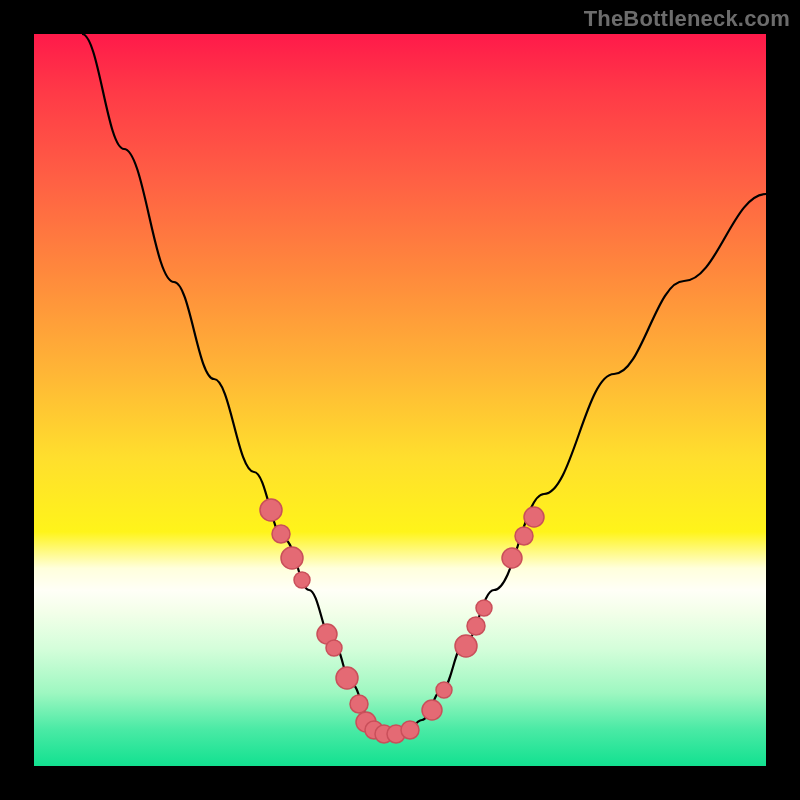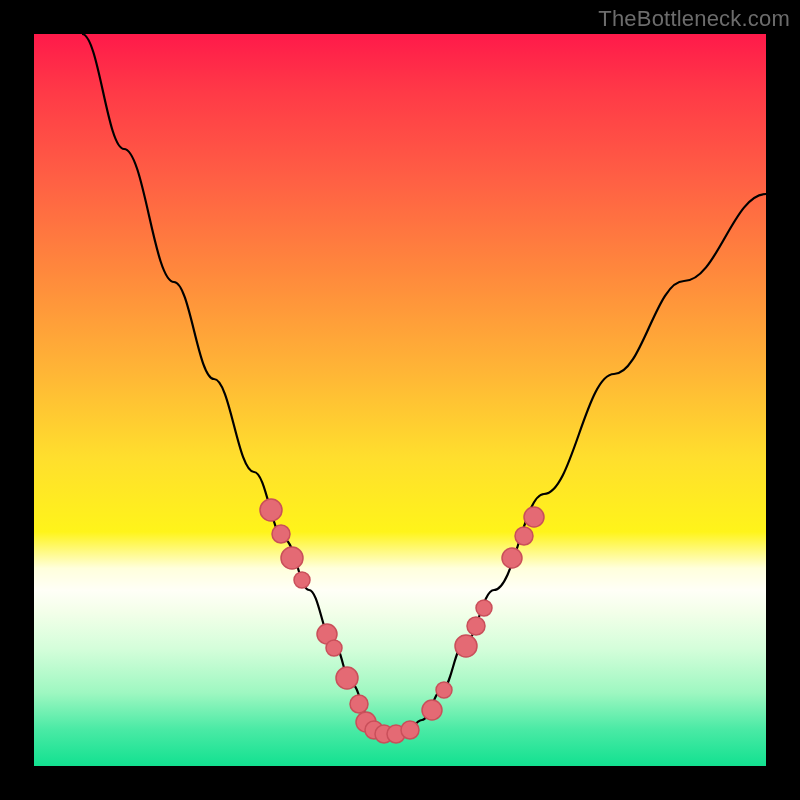--- a/index.html
+++ b/index.html
@@ -42,21 +42,21 @@
       #4aeaa5 95%,
       #12e190 100%
     );
   }
   .watermark {
     position: absolute;
     top: 6px;
     right: 10px;
     color: #6c6c6c;
     font-size: 22px;
-    font-weight: 400;
+    font-weight: 700;
     letter-spacing: 0.2px;
   }
   svg.curve {
     position: absolute;
     top: 0;
     left: 0;
     width: 732px;
     height: 732px;
   }
   .curve-path {

